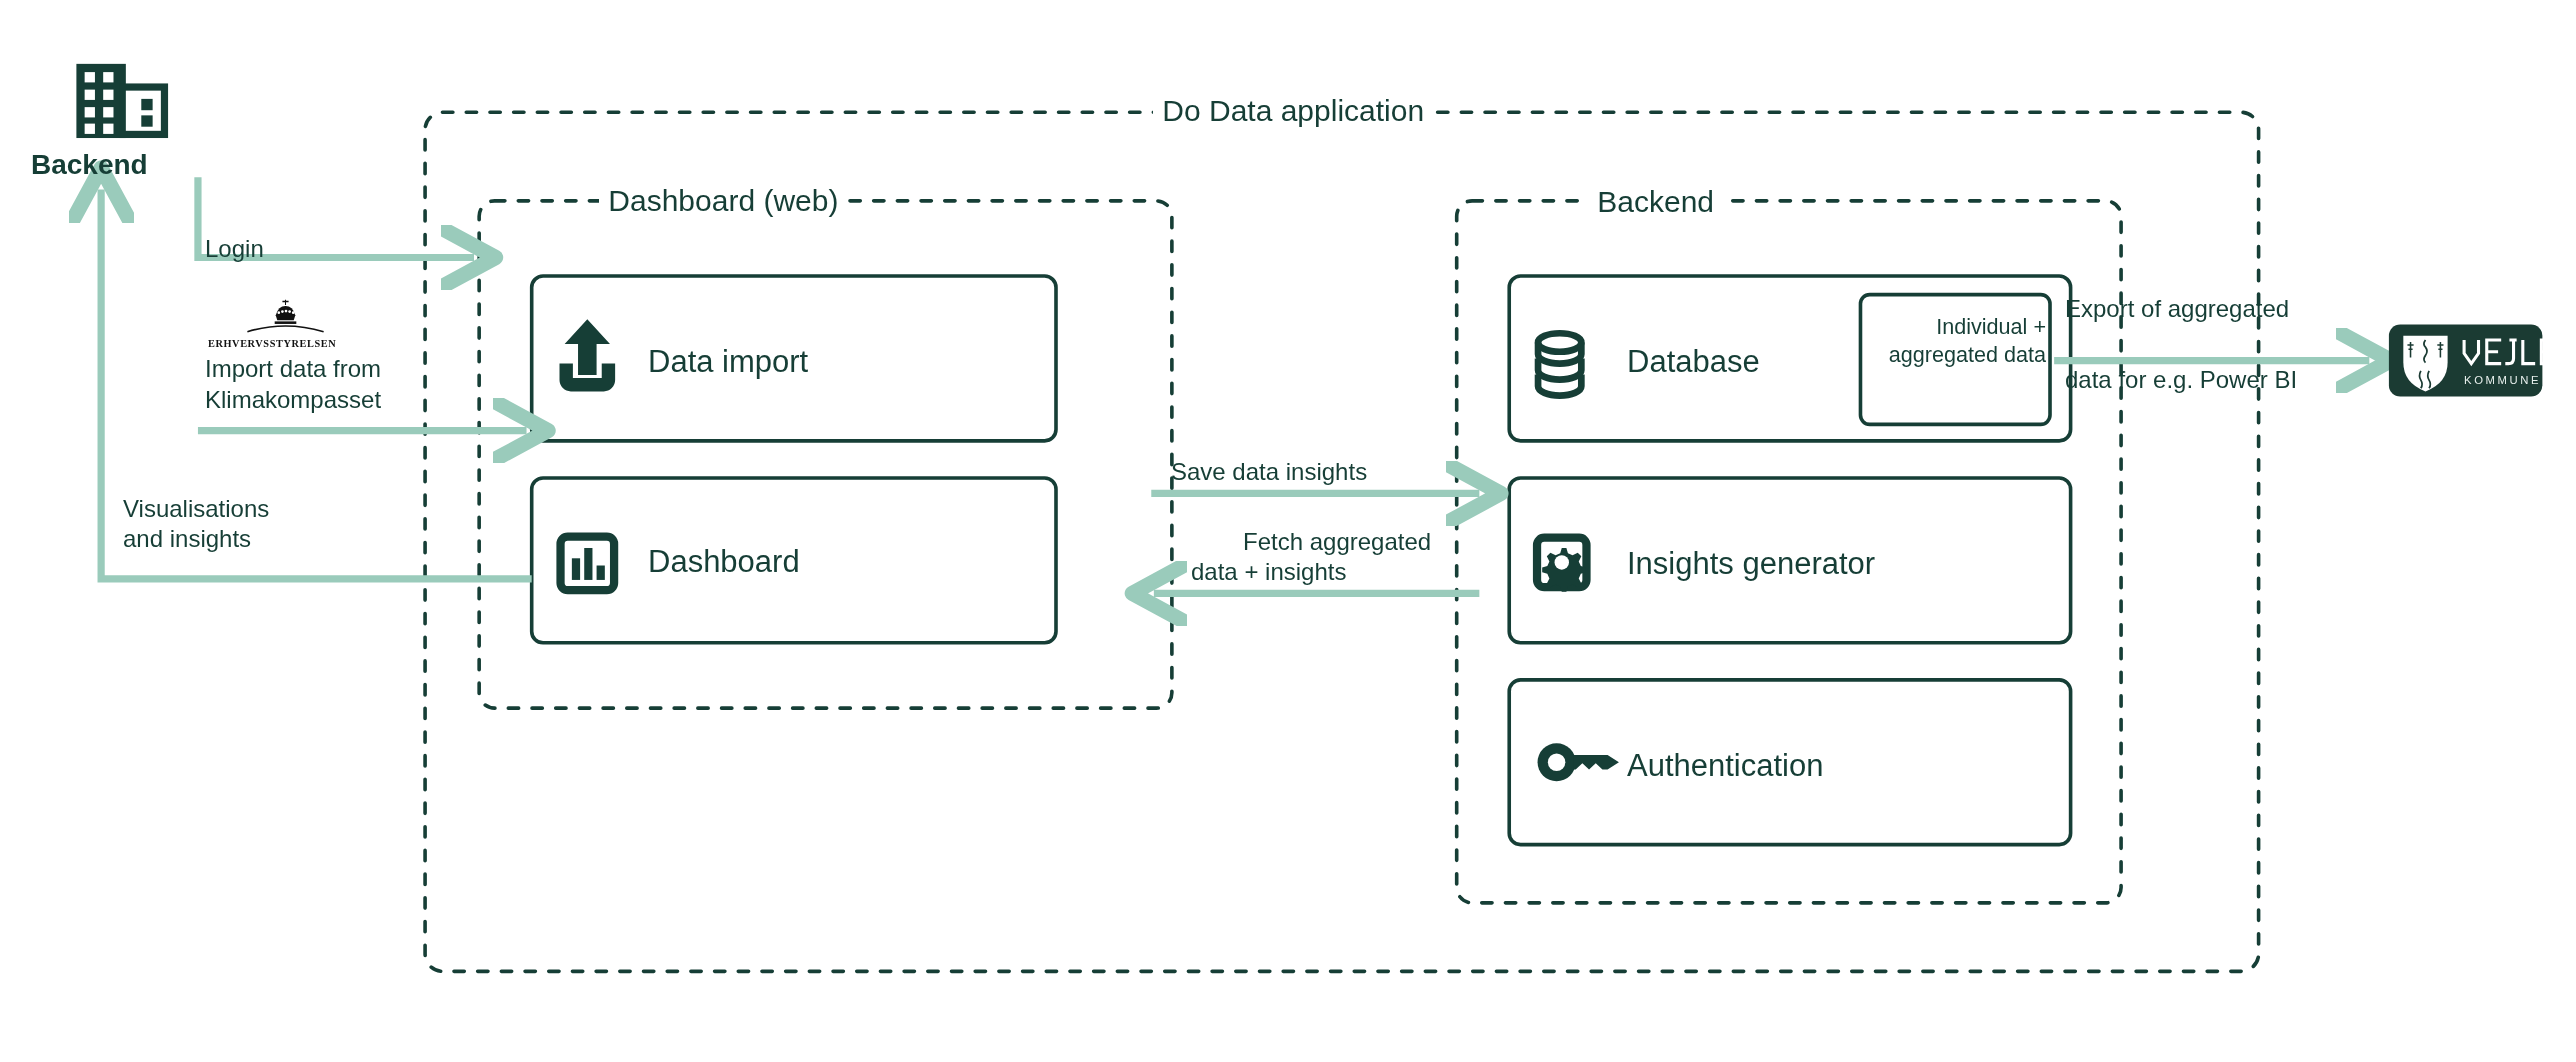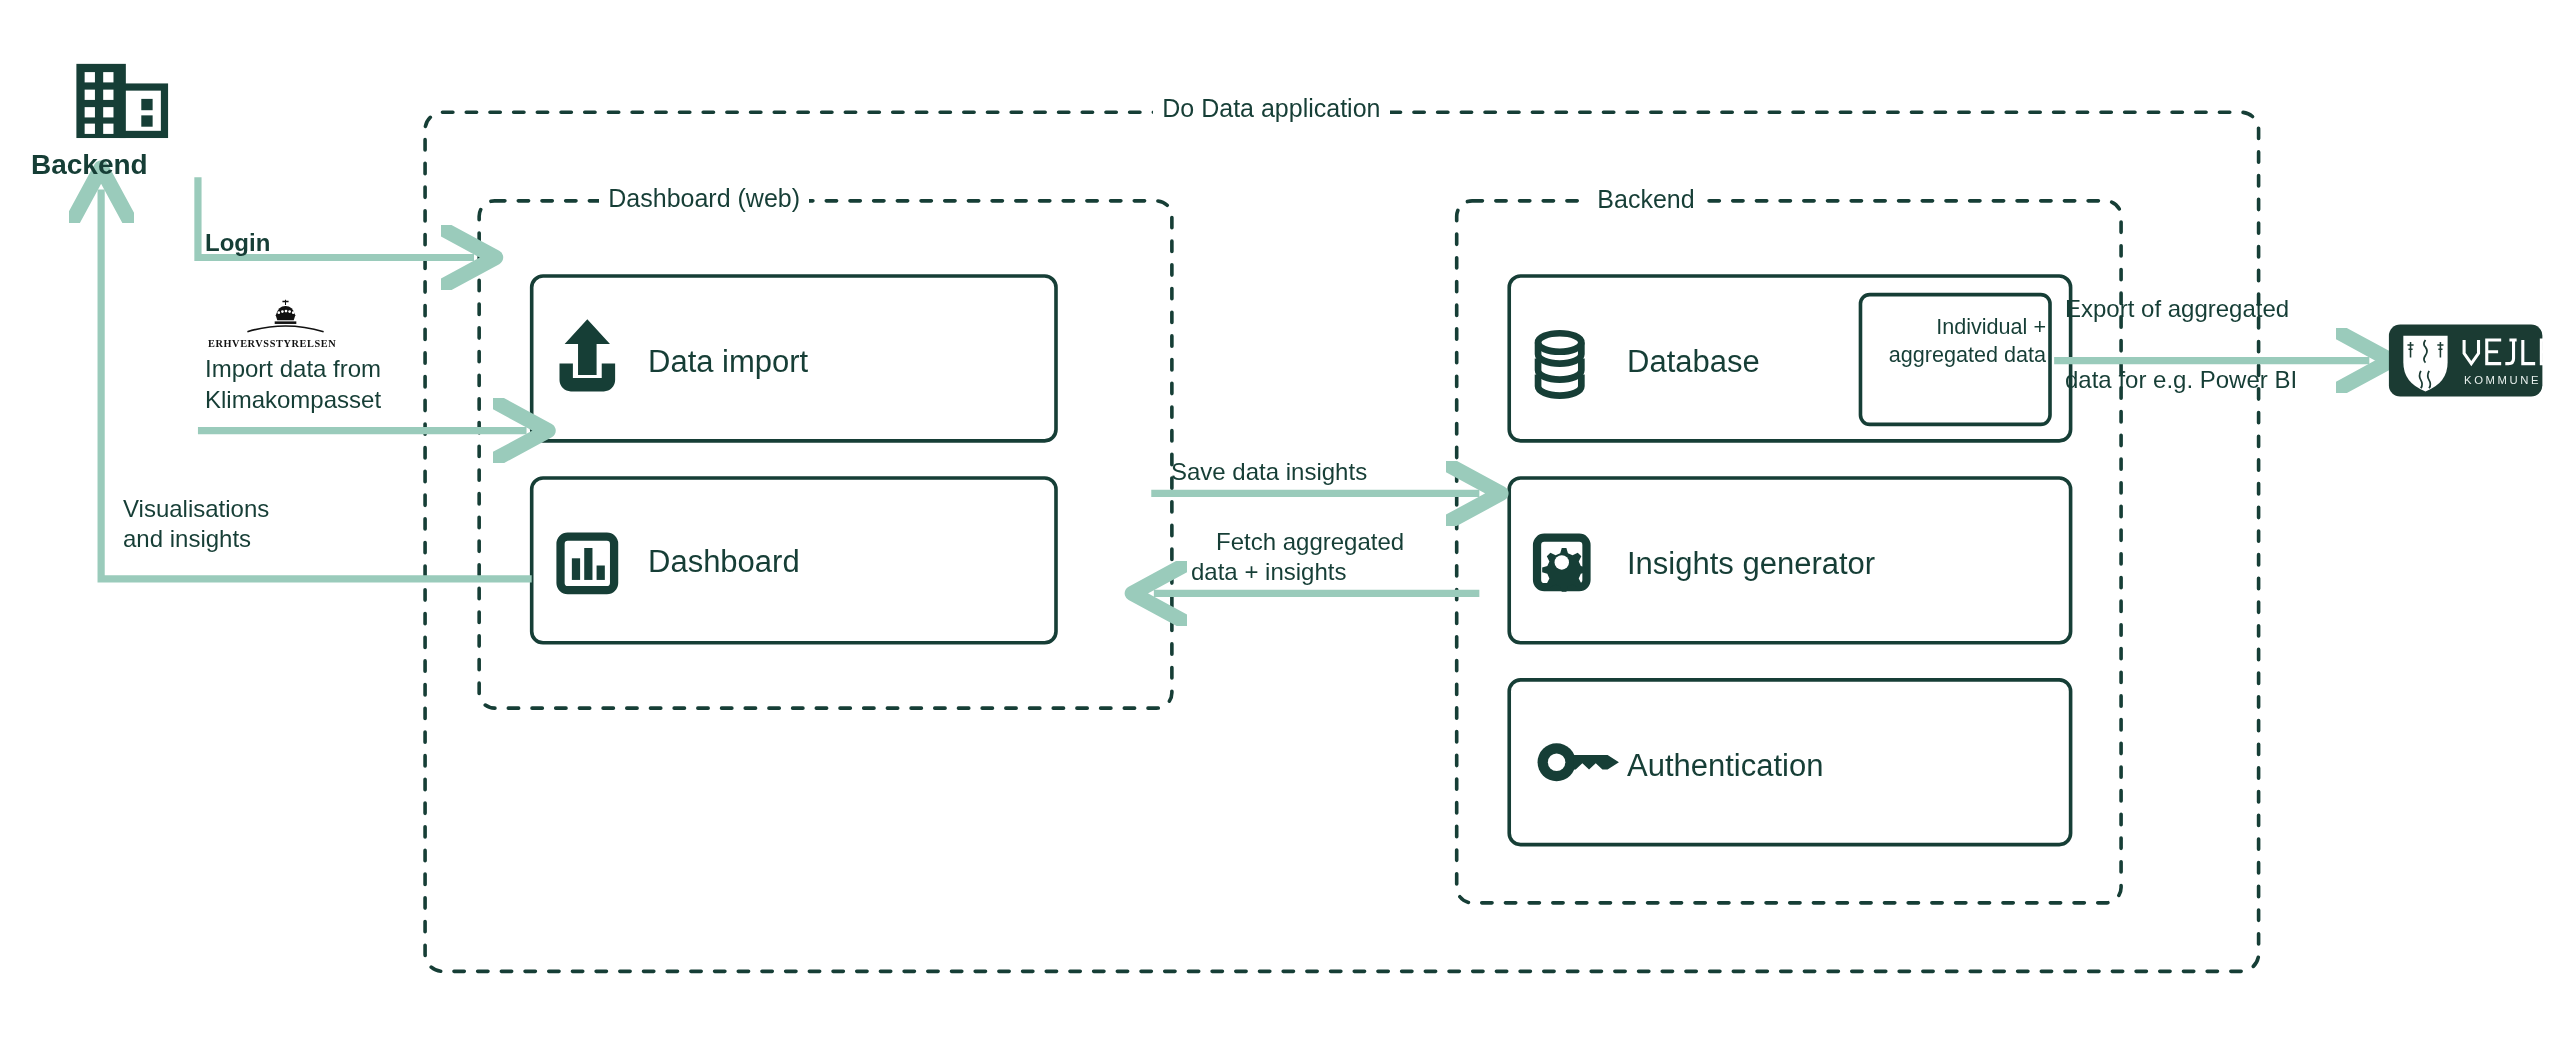--- a/index.html
+++ b/index.html
@@ -1,21 +1,21 @@
 <!DOCTYPE html>
 <html style="font-size:8.2px"><head>
 <meta charset="utf-8">
 <style>
   html,body{margin:0;padding:0;background:#ffffff;}
   body{font-family:"Liberation Sans", sans-serif;}
   #stage{position:relative;width:2592px;height:1062px;background:#fff;overflow:hidden;}
   svg.layer{position:absolute;inset:0;width:2592px;height:1062px;}
   .lbl{position:absolute;color:#163e36;font-family:"Liberation Sans", sans-serif;line-height:1.22;white-space:pre;}
   .node-title{font-size:31px;color:#163e36;}
-  .group-title{font-size:25px;color:#163e36;background:#ffffff;padding:0 9.3px;}
+  .group-title{font-size:30px;color:#163e36;background:#ffffff;padding:0 9.3px;}
   .edge-label{font-size:24px;color:#163e36;}
   .small-box-txt{font-size:21.6px;color:#163e36;line-height:1.3;text-align:right;}
   .actor-title{font-size:28px;font-weight:bold;color:#163e36;}
   .erh-wordmark{font-size:10.3px;font-weight:bold;letter-spacing:0.6px;color:#111;font-family:"Liberation Serif", serif;}
 </style>
 </head>
 <body>
 
 <div id="stage">
 
@@ -149,33 +149,33 @@
 
   <div class="lbl node-title" style="left:648px; top:343px;">Data import</div>
   <div class="lbl node-title" style="left:648px; top:543px;">Dashboard</div>
 
   <div class="lbl node-title" style="left:1627px; top:343px;">Database</div>
   <div class="lbl node-title" style="left:1627px; top:545px;">Insights generator</div>
   <div class="lbl node-title" style="left:1627px; top:747px;text-align:right;">Authentication</div>
 
   <div class="lbl small-box-txt" style="left:1876px; top:313px; width:170px; white-space:normal;">Individual + aggregated data</div>
 
-  <div class="lbl edge-label" style="left:205px; top:228px;font-weight:bold;">Login</div>
+  <div class="lbl edge-label" style="left:205px; top:234px;">Login</div>
 
   <div class="lbl erh-wordmark" style="left:208px; top:338px;">ERHVERVSSTYRELSEN</div>
 
   <div class="lbl edge-label" style="left:205px; top:354px;">Import data from</div>
   <div class="lbl edge-label" style="left:205px; top:385px;">Klimakompasset</div>
 
   <div class="lbl edge-label" style="left:123px; top:494px;">Visualisations</div>
   <div class="lbl edge-label" style="left:123px; top:524px;">and insights</div>
 
   <div class="lbl edge-label" style="left:1171px; top:457px;">Save data insights</div>
 
-  <div class="lbl edge-label" style="left:1216px; top:527px;text-align:right;">Fetch aggregated</div>
+  <div class="lbl edge-label" style="left:1243px; top:527px;text-align:right;">Fetch aggregated</div>
   <div class="lbl edge-label" style="left:1191px; top:557px;">data + insights</div>
 
   <div class="lbl edge-label" style="left:2065px; top:294px;">Export of aggregated</div>
   <div class="lbl edge-label" style="left:2065px; top:325px;margin-top:40px;">data for e.g. Power BI</div>
 
   <div class="lbl" style="left:2464px; top:374px; font-size:11.3px; letter-spacing:2.6px; color:#e7efec;">KOMMUNE</div>
 
 </div>
 
 

